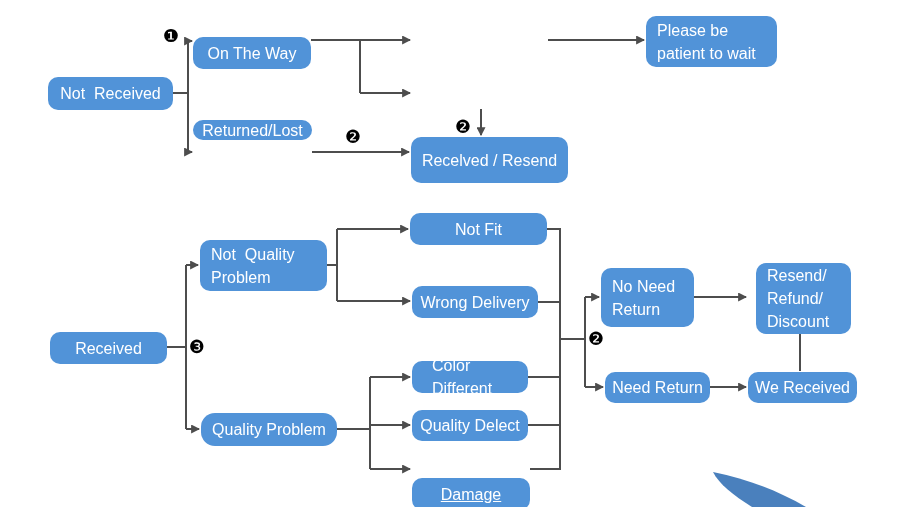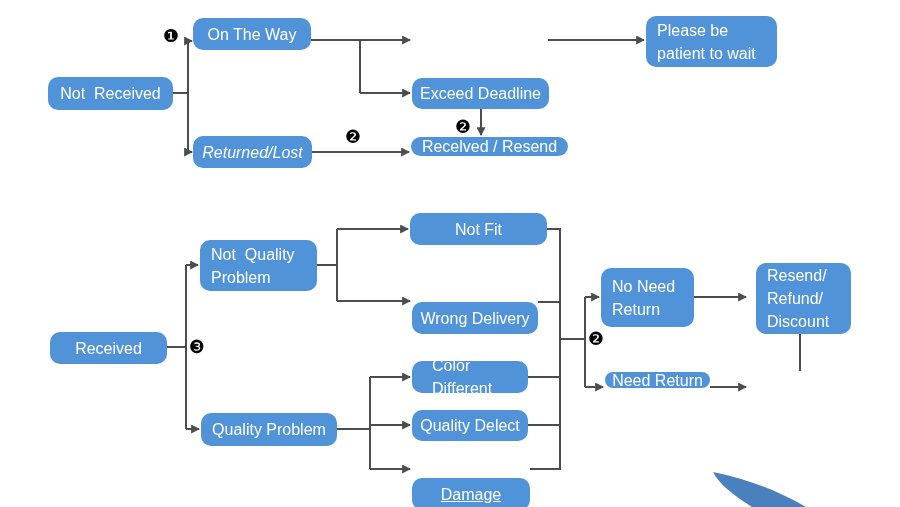--- a/index.html
+++ b/index.html
@@ -105,42 +105,42 @@
     <path class="cline" marker-end="url(#ah)" d="M370 377 L410 377"></path>
     <path class="cline" marker-end="url(#ah)" d="M370 425 L410 425"></path>
     <path class="cline" marker-end="url(#ah)" d="M370 469 L410 469"></path>
     <path class="cline" marker-end="url(#ah)" d="M585 297 L599 297"></path>
     <path class="cline" marker-end="url(#ah)" d="M585 387 L603 387"></path>
     <path class="cline" marker-end="url(#ah)" d="M694 297 L746 297"></path>
     <path class="cline" marker-end="url(#ah)" d="M710 387 L746 387"></path>
   </svg>
 
   <div class="node" style="left:48px; top:77px; width:125px; height:33px;">Not  Received</div>
-  <div class="node" style="left:193px; top:18px; width:118px; height:32px;">On The Way</div>
-  <div class="node" style="left:193px; top:136px; width:119px; height:32px;font-style:italic;">Returned/Lost</div>
-  <div class="node" style="left:412px; top:78px; width:137px; height:31px;">Exceed Deadline</div>
+  <div class="node" style="left:193px; top:37px; width:118px; height:32px;">On The Way</div>
+  <div class="node" style="left:193px; top:120px; width:119px; height:20px;">Returned/Lost</div>
   <div class="node align-left" style="left:646px; top:16px; width:131px; height:51px;">Please be
 patient to wait</div>
-  <div class="node" style="left:411px; top:137px; width:157px; height:19px;">Recelved / Resend</div>
+  <div class="node" style="left:411px; top:137px; width:157px; height:46px;">Recelved / Resend</div>
 
   <div class="node" style="left:50px; top:332px; width:117px; height:32px;">Received</div>
-  <div class="node align-left" style="left:200px; top:240px; width:117px; height:51px;">Not  Quality
+  <div class="node align-left" style="left:200px; top:240px; width:127px; height:51px;">Not  Quality
 Problem</div>
-  <div class="node" style="left:201px; top:413px; width:136px; height:33px;">Quality Problem</div>
+  <div class="node" style="left:201px; top:413px; width:136px; height:33px;border-radius:14px;">Quality Problem</div>
   <div class="node" style="left:410px; top:213px; width:137px; height:32px;">Not Fit</div>
-  <div class="node" style="left:412px; top:286px; width:126px; height:32px;margin-top:16px;">Wrong Delivery</div>
+  <div class="node" style="left:412px; top:286px; width:126px; height:32px;">Wrong Delivery</div>
   <div class="node" style="left:412px; top:361px; width:116px; height:32px;padding-left:20px;">Color Different</div>
   <div class="node" style="left:412px; top:410px; width:116px; height:31px;">Quality Delect</div>
   <div class="node" style="left:412px; top:478px; width:118px; height:32px;text-decoration:underline;">Damage</div>
   <div class="node align-left" style="left:601px; top:268px; width:93px; height:59px;">No Need
 Return</div>
-  <div class="node" style="left:605px; top:372px; width:105px; height:16px;">Need Return</div>
+  <div class="node" style="left:605px; top:372px; width:105px; height:31px;">Need Return</div>
   <div class="node align-left" style="left:748px; top:263px; width:95px; height:71px;margin-left:8px;">Resend/
 Refund/
 Discount</div>
+  <div class="node" style="left:748px; top:372px; width:109px; height:31px;">We Received</div>
 
   <div class="marker" style="left:163px; top:27px;">❶</div>
   <div class="marker" style="left:345px; top:128px;">❷</div>
   <div class="marker" style="left:455px; top:118px;">❷</div>
   <div class="marker" style="left:189px; top:338px;">❸</div>
   <div class="marker" style="left:588px; top:330px;">❷</div>
 
   <svg class="swoosh-layer" viewBox="0 0 900 507">
     <path class="swoosh-path" d="M713 472 C748 479 778 491 806 507 L752 507 C733 495 719 484 713 472 Z"></path>
   </svg>

